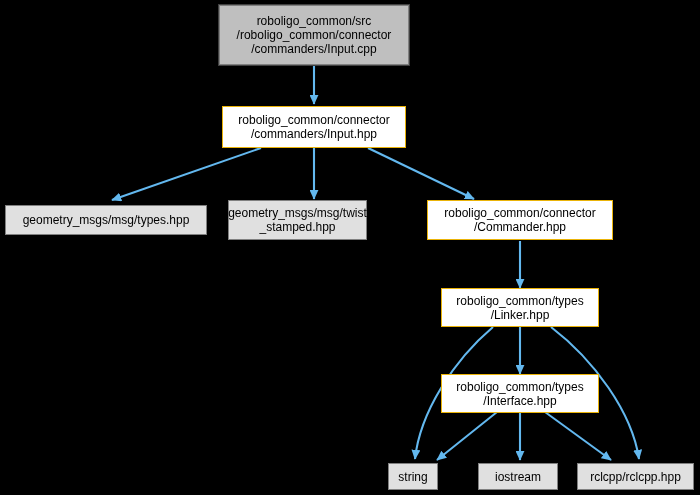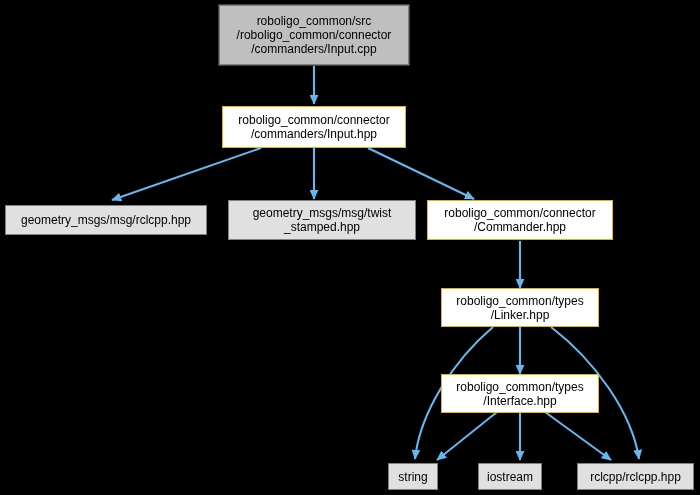--- a/index.html
+++ b/index.html
@@ -77,33 +77,33 @@
     </g>
   </svg>
 
   <div class="node node-root" style="left:219px; top:5px; width:190px; height:60px;">roboligo_common/src
 /roboligo_common/connector
 /commanders/Input.cpp</div>
 
   <div class="node node-white" style="left:222px; top:106px; width:184px; height:42px;">roboligo_common/connector
 /commanders/Input.hpp</div>
 
-  <div class="node node-gray" style="left:5px; top:205px; width:202px; height:30px;">geometry_msgs/msg/rclcpp.hpp</div>
+  <div class="node node-gray" style="left:5px; top:205px; width:202px; height:30px;">geometry_msgs/msg/types.hpp</div>
 
-  <div class="node node-gray" style="left:228px; top:200px; width:188px; height:40px;">geometry_msgs/msg/twist
+  <div class="node node-gray" style="left:228px; top:200px; width:139px; height:40px;">geometry_msgs/msg/twist
 _stamped.hpp</div>
 
   <div class="node node-white" style="left:427px; top:200px; width:186px; height:40px;">roboligo_common/connector
 /Commander.hpp</div>
 
   <div class="node node-white" style="left:441px; top:288px; width:158px; height:39px;">roboligo_common/types
 /Linker.hpp</div>
 
   <div class="node node-white" style="left:441px; top:374px; width:158px; height:39px;">roboligo_common/types
 /Interface.hpp</div>
 
   <div class="node node-gray" style="left:388px; top:463px; width:50px; height:27px;">string</div>
 
-  <div class="node node-gray" style="left:478px; top:463px; width:64px; height:27px;">iostream</div>
+  <div class="node node-gray" style="left:478px; top:463px; width:80px; height:27px;">iostream</div>
 
   <div class="node node-gray" style="left:577px; top:463px; width:117px; height:27px;">rclcpp/rclcpp.hpp</div>
 
 </div>
 
 </body></html>

